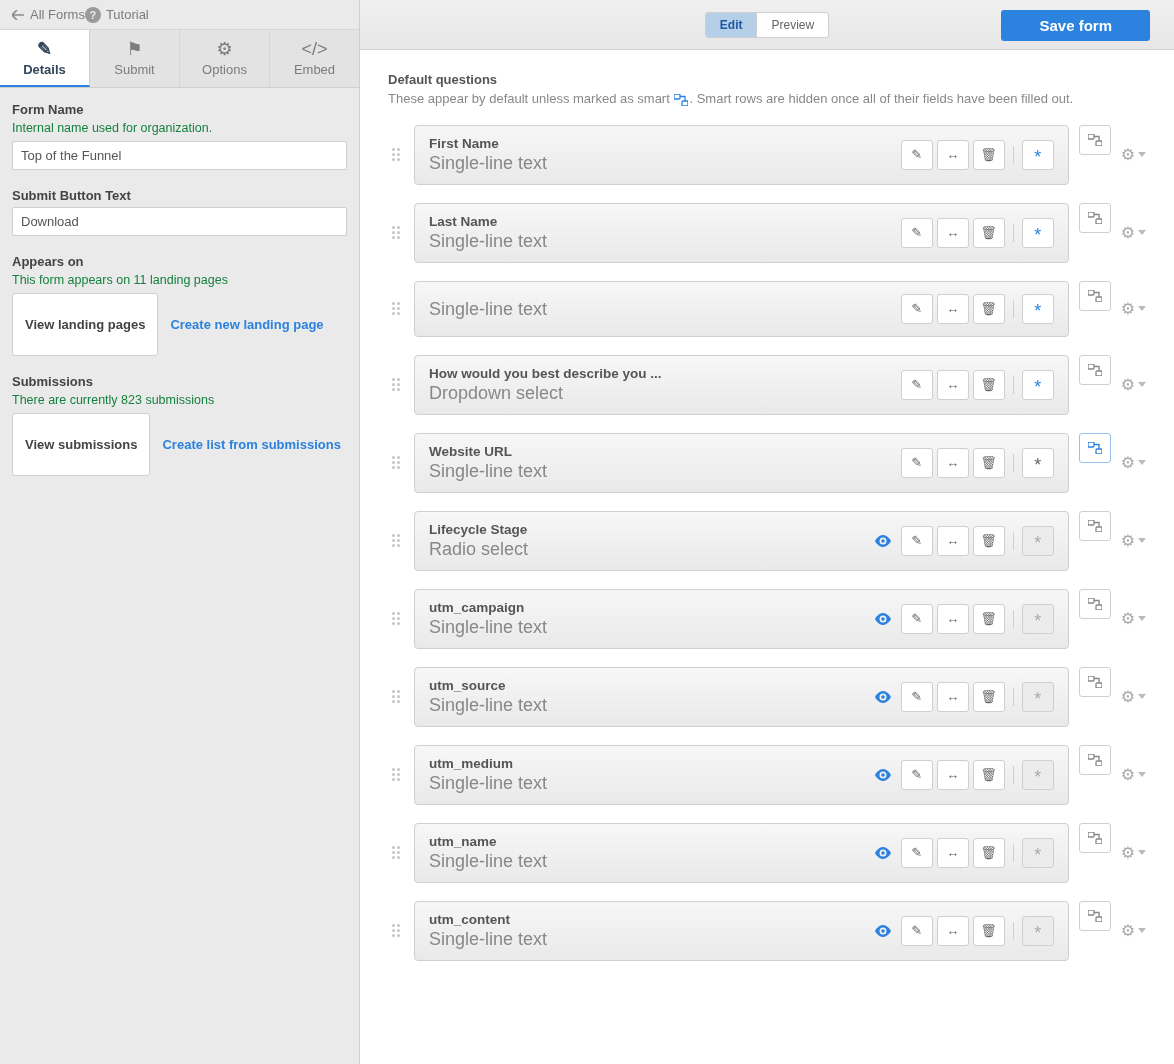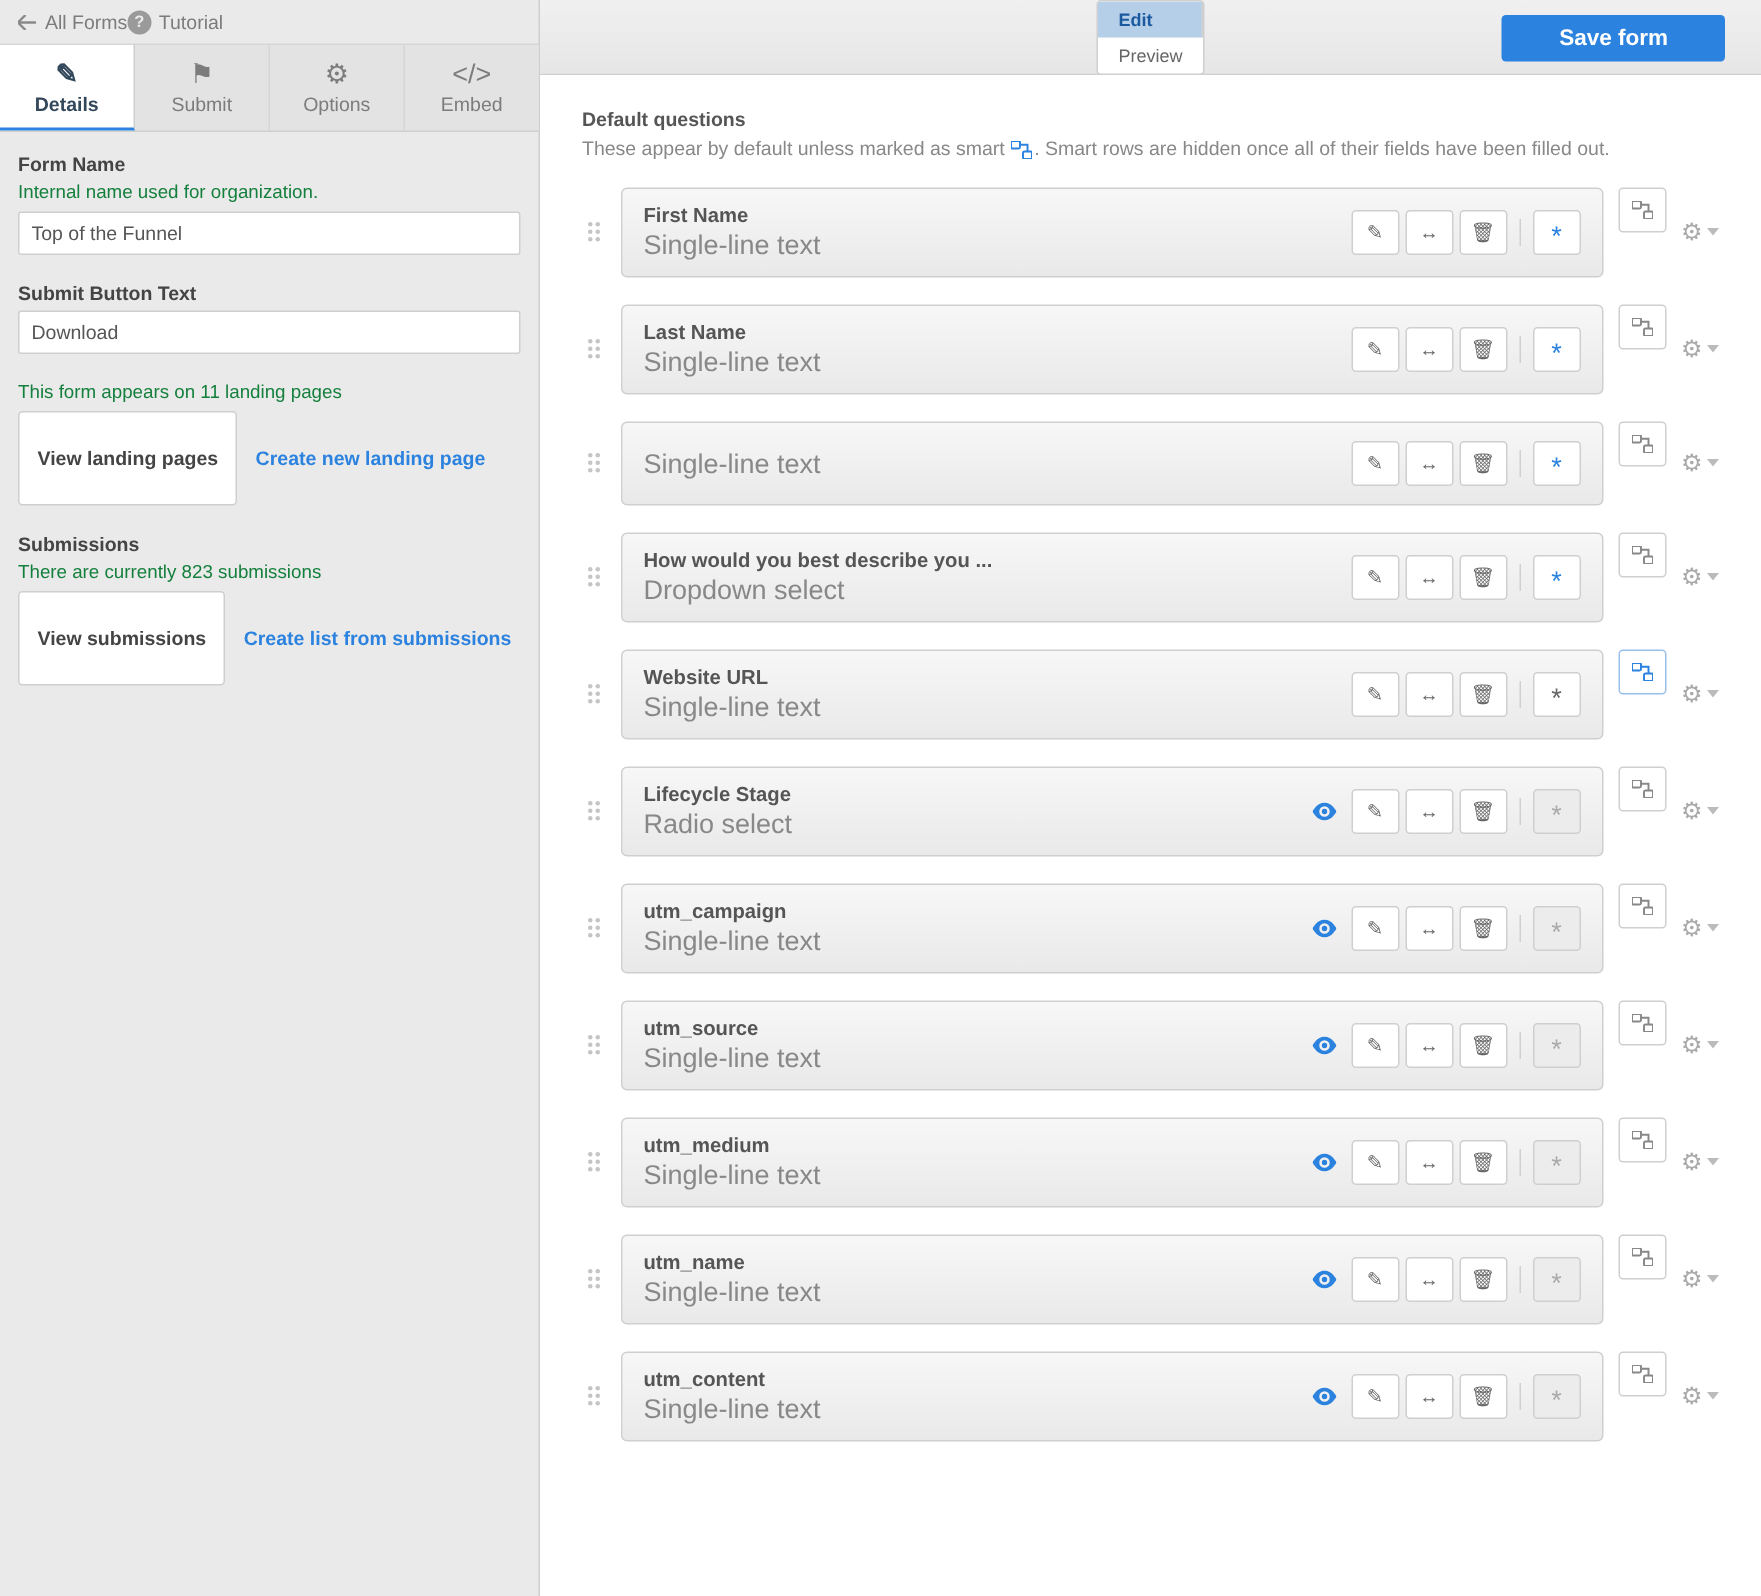--- a/index.html
+++ b/index.html
@@ -106,21 +106,20 @@
     justify-content: center;
     position: relative;
     padding: 0 24px;
   }
   .mode-toggle {
     display: inline-flex;
     border: 1px solid #cfcfcf;
     border-radius: 3px;
     overflow: hidden;
     background: #fff;
-    flex-direction: column;
   }
   .mode-btn {
     padding: 5px 14px;
     font-size: 12px;
     color: #666;
     cursor: pointer;
     border-right: 1px solid #cfcfcf;
   }
   .mode-btn:last-child { border-right: none; }
   .mode-btn.active { background: #b6cfe8; color: #1c5aa0; font-weight:600; }
@@ -259,20 +258,21 @@
         <div class="section-hint">Internal name used for organization.</div>
         <input class="text-input" value="Top of the Funnel" style="">
       </div>
 
       <div class="section">
         <div class="section-label">Submit Button Text</div>
         <input class="text-input" value="Download" style="">
       </div>
 
       <div class="section">
+        <div class="section-label">Appears on</div>
         <div class="section-hint">This form appears on 11 landing pages</div>
         <div style="display:flex; align-items:center; margin-top:4px;">
           <button class="btn">View landing pages</button>
           <span class="link">Create new landing page</span>
         </div>
       </div>
 
       <div class="section">
         <div class="section-label">Submissions</div>
         <div class="section-hint">There are currently 823 submissions</div>

